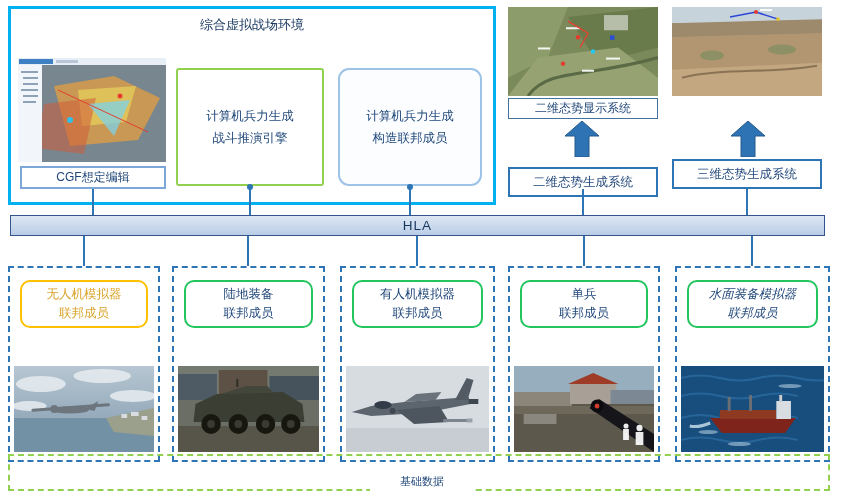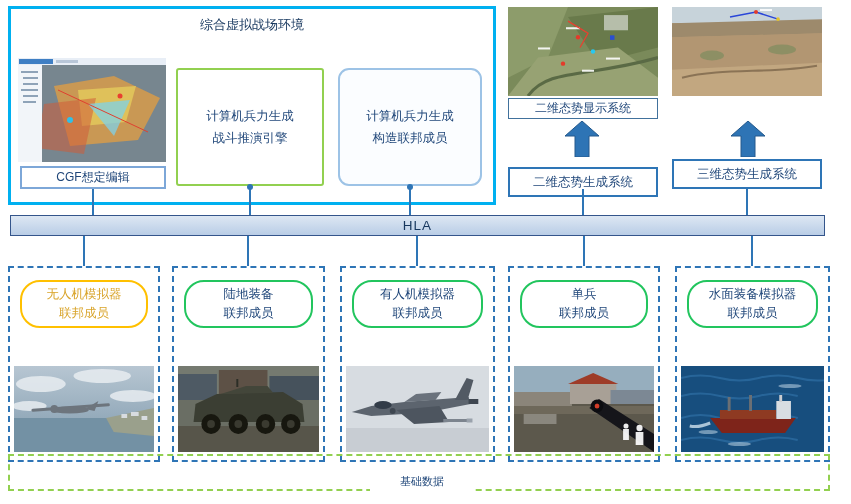--- a/index.html
+++ b/index.html
@@ -42,21 +42,21 @@
              background:linear-gradient(#dde7f3,#b9cde6);
              border:1px solid #34558B; font-size:13.5px; letter-spacing:1px; color:#17375E; }
 
   
   .vline { position:absolute; width:2px; background:#2E75B6; z-index:3; }
   .dot   { position:absolute; width:6px; height:6px; border-radius:50%; background:#2E75B6; z-index:3; }
 
   
   .fed-box { position:absolute; top:266px; height:196px; border:2px dashed #2E75B6; background:#fff; }
   .fed-label { position:absolute; left:10px; right:10px; top:12px; min-height:48px;
-               border:2px solid #22c55e; border-radius:20px; background:#fff;
+               border:2px solid #22c55e; border-radius:10px; background:#fff;
                font-size:12.5px; line-height:1.55; color:#1F4679;
                display:flex; flex-direction:column; align-items:center; justify-content:center; text-align:center; }
   .fed-label.accent-orange { border-color:#FFC000; color:#D9A42A; }
   .fed-img { position:absolute; left:4px; right:4px; top:98px; height:86px; overflow:hidden; }
   .fed-img svg { display:block; width:100%; height:100%; }
 
   
   .base-box { left:8px; top:454px; width:822px; height:37px; border:2px dashed #92D050;
               z-index:5; pointer-events:none; background:transparent; }
   .base-lbl { left:370px; top:469px; width:104px; height:24px; background:#fff; z-index:6;
@@ -302,21 +302,21 @@
         <g fill="#ffffff" opacity="0.92">
           <circle cx="116" cy="60" r="2.6"></circle>
             <rect x="113" y="63" width="6" height="11"></rect>
           <circle cx="130" cy="62" r="3.2"></circle>
             <rect x="126" y="66" width="8" height="13"></rect>
         </g>
       </svg>
     </div>
   </div>
 
-  <div class="fed-box" style="left:675px; width:155px;">
+  <div class="fed-box" style="left:675px; width:155px;font-style:italic;">
     <div class="fed-label">
       <span class="blk">水面装备模拟器</span>
       <span class="blk">联邦成员</span>
     </div>
     <div class="fed-img">
       <svg viewBox="0 0 147 86" preserveAspectRatio="none" aria-hidden="true">
         <rect width="147" height="86" fill="#174e7e"></rect>
         <g stroke="#2f6fa5" stroke-width="2" fill="none" opacity="0.7">
           <path d="M0,12 q20,-5 40,0 t40,0 t40,0 t40,0"></path>
           <path d="M0,30 q20,-5 40,0 t40,0 t40,0"></path>

